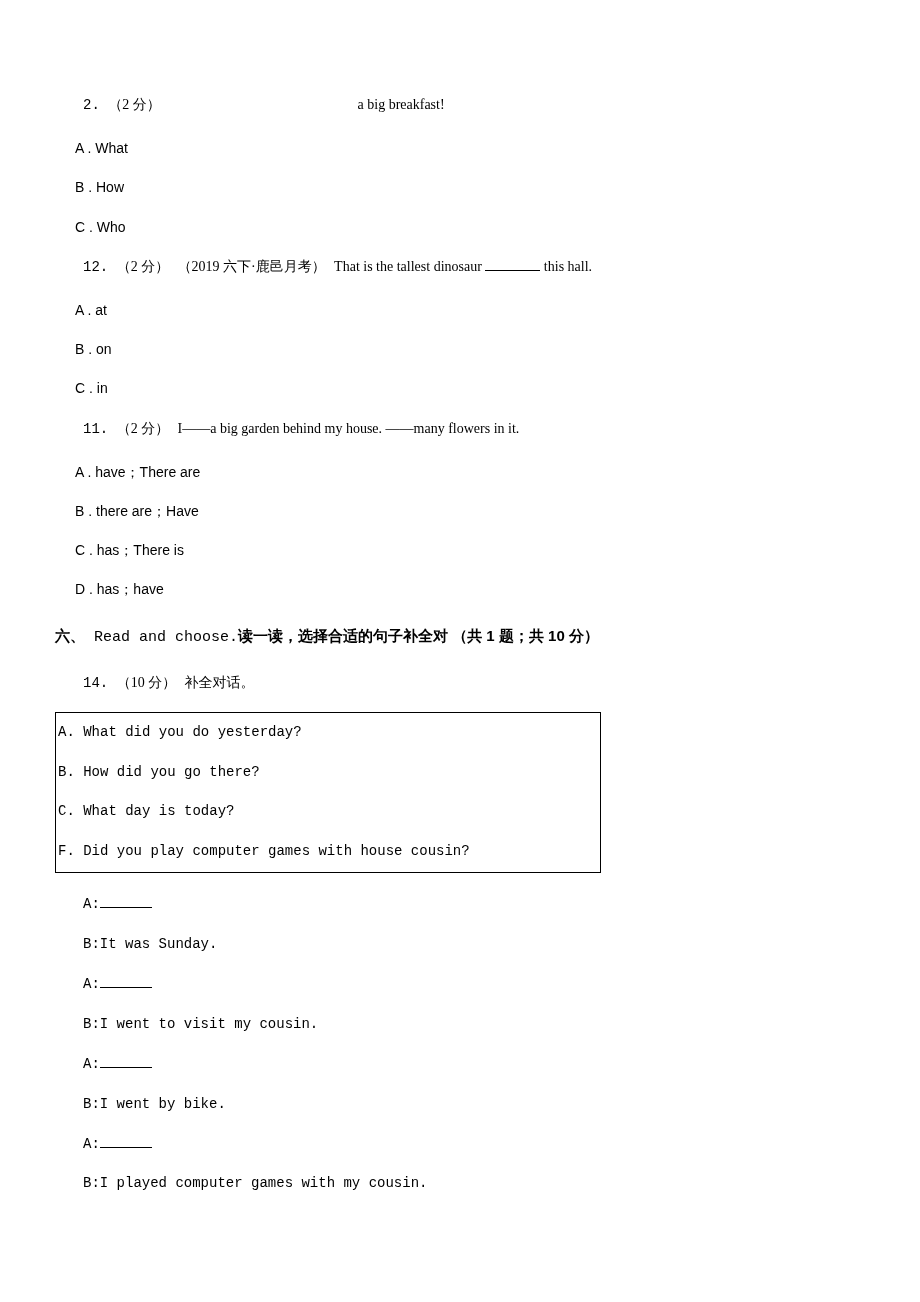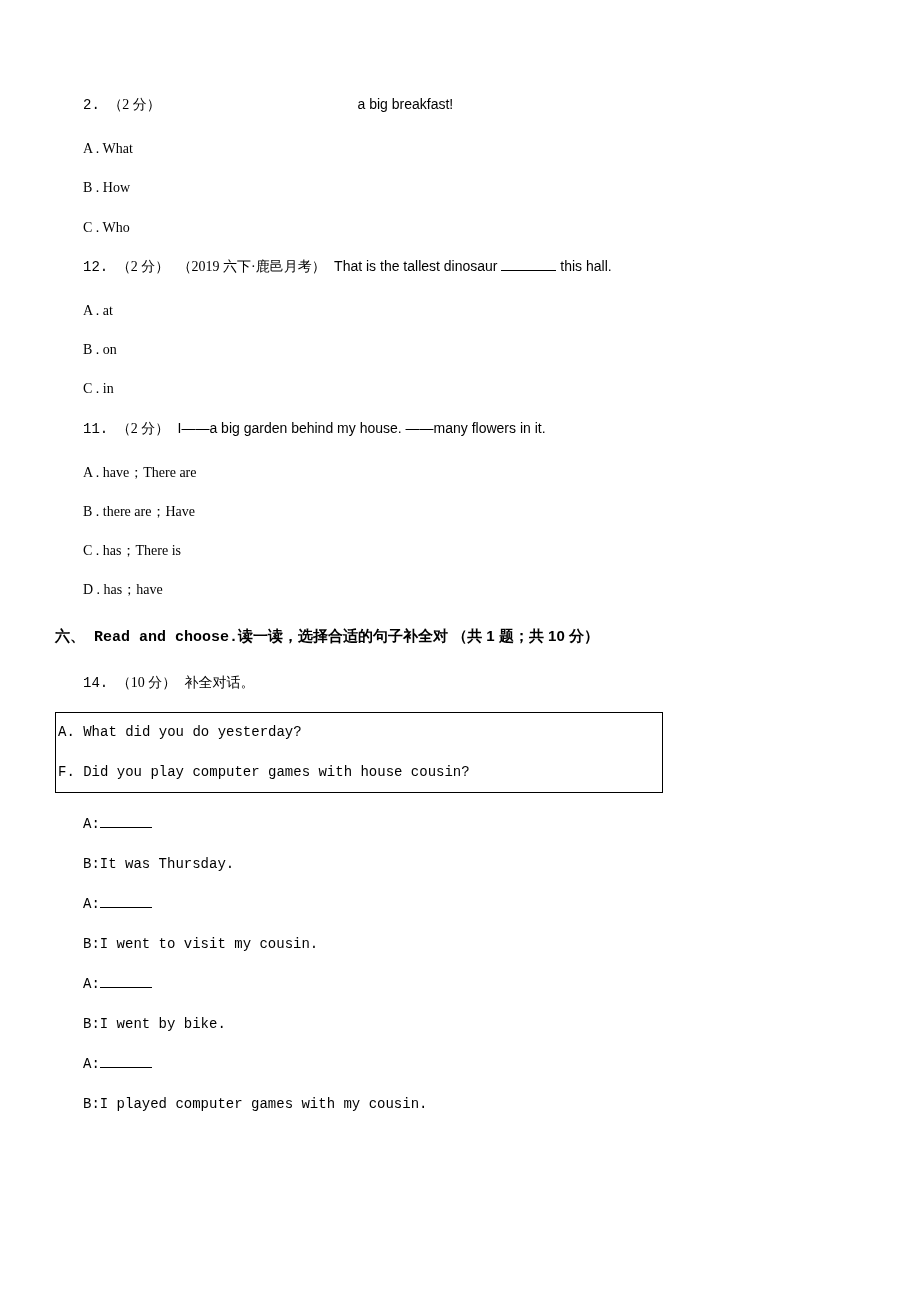--- a/index.html
+++ b/index.html
@@ -25,26 +25,26 @@
       line-height: 2.8;
       font-family: "Courier New", monospace;
     }
     .q-num {
       font-family: "Courier New", monospace;
     }
     .q-points {
       font-family: "SimSun", "宋体", serif;
     }
     .q-text {
-      font-family: Liberation Sans, sans-serif;
+      font-family: Liberation Serif, serif;
     }
     .option {
-      margin-left: 28px;
+      margin-left: 20px;
       line-height: 2.8;
-      font-family: Liberation Serif, serif;
+      font-family: Liberation Sans, sans-serif;
     }
     .blank {
       display: inline-block;
       width: 55px;
       border-bottom: 1px solid #000;
       vertical-align: baseline;
       height: 1em;
     }
     .blank-short {
       display: inline-block;
@@ -56,28 +56,28 @@
     .section-header {
       font-family: "SimHei", "黑体", sans-serif;
       font-weight: bold;
       font-size: 15px;
       margin-top: 12px;
       margin-bottom: 10px;
       line-height: 2;
     }
     .section-header .mono {
       font-family: "Courier New", monospace;
-      font-weight: bold;
+      font-weight: normal;
     }
     .boxed {
       border: 1px solid #000;
       margin-top: 8px;
       margin-bottom: 12px;
       padding: 0;
-      width: 608px;
+      width: 546px;
     }
     .boxed-line {
       line-height: 2.85;
       font-family: "Courier New", monospace;
       padding-left: 2px;
     }
     .dialogue-line {
       margin-left: 28px;
       line-height: 2.85;
       font-family: "Courier New", monospace;
@@ -125,23 +125,25 @@
 </div>
 
 <div class="q-line question-block">
   <span class="q-num">14.</span>
   <span class="q-points">（10 分）</span>
   <span class="q-points"> 补全对话。</span>
 </div>
 
 <div class="boxed">
   <div class="boxed-line">A. What did you do yesterday?</div>
+  <div class="boxed-line">B. How did you go there?</div>
+  <div class="boxed-line">C. What day is today?</div>
   <div class="boxed-line">F. Did you play computer games with house cousin?</div>
 </div>
 
 <div class="dialogue-line"><span>A:</span><span class="blank-short"></span></div>
-<div class="dialogue-line">B:It was Thursday.</div>
+<div class="dialogue-line">B:It was Sunday.</div>
 <div class="dialogue-line"><span>A:</span><span class="blank-short"></span></div>
 <div class="dialogue-line">B:I went to visit my cousin.</div>
 <div class="dialogue-line"><span>A:</span><span class="blank-short"></span></div>
 <div class="dialogue-line">B:I went by bike.</div>
 <div class="dialogue-line"><span>A:</span><span class="blank-short"></span></div>
 <div class="dialogue-line">B:I played computer games with my cousin.</div>
 
 </body></html>

